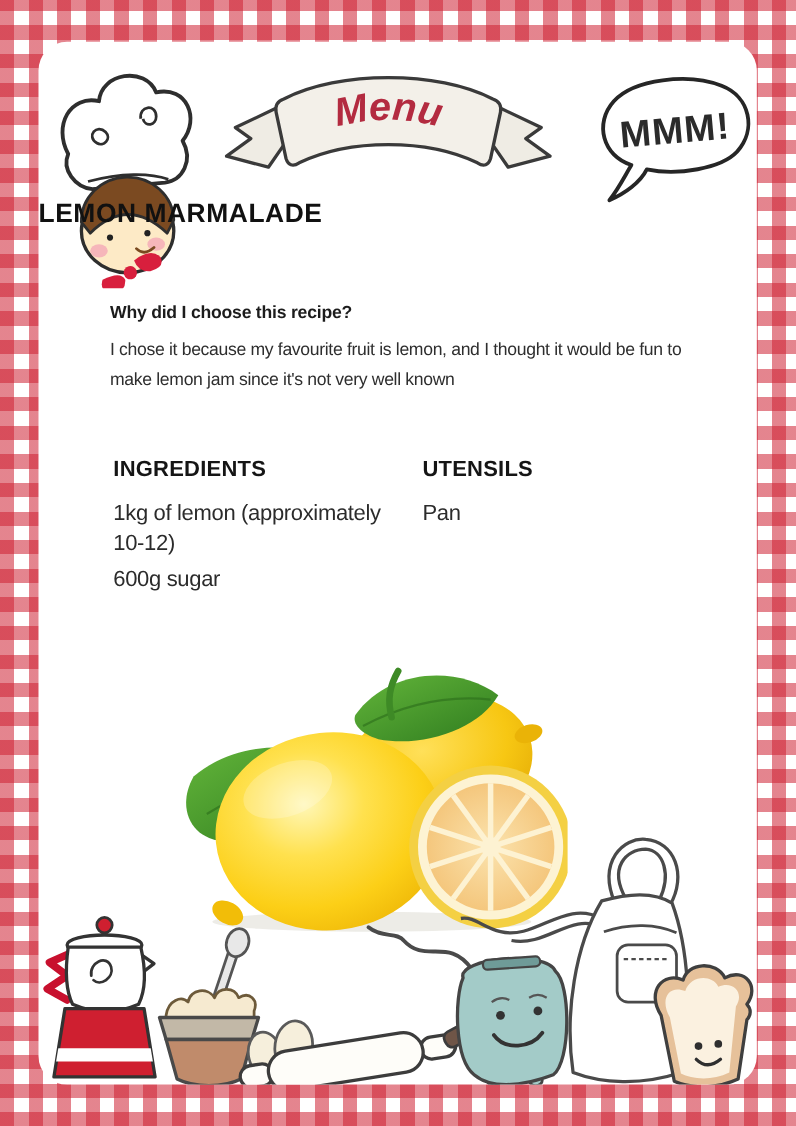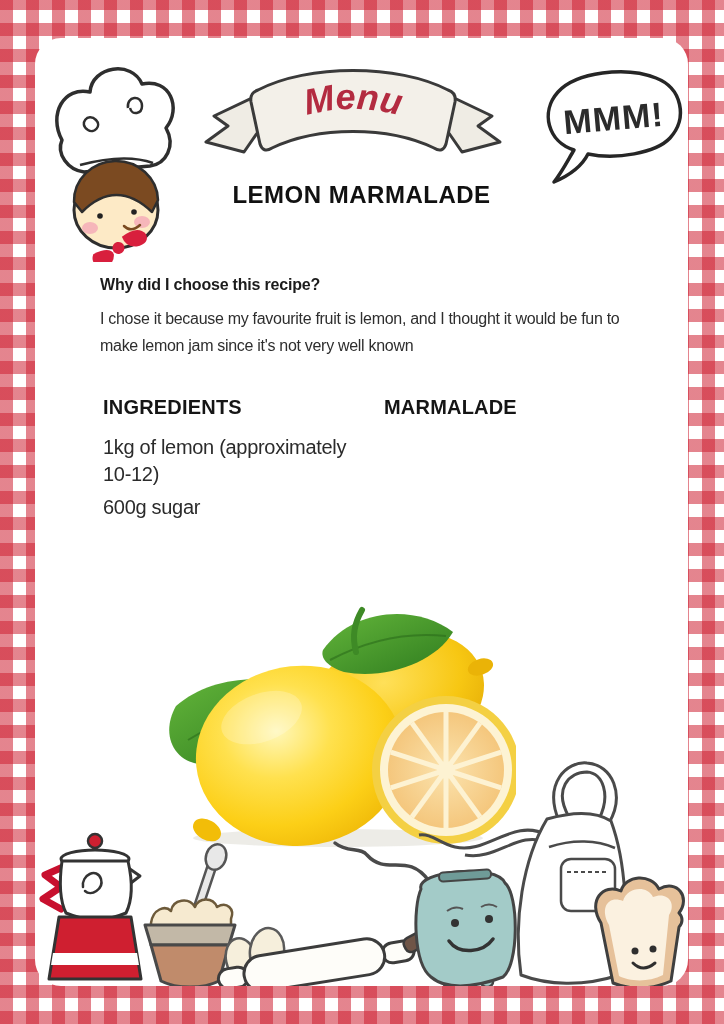--- a/index.html
+++ b/index.html
@@ -10,32 +10,32 @@
       repeating-linear-gradient(90deg, rgba(206,32,50,.55) 0 13px, rgba(255,255,255,0) 13px 26px),
       repeating-linear-gradient(0deg, rgba(206,32,50,.55) 0 13px, rgba(255,255,255,0) 13px 26px),
       #fff;
   }
   .panel{
     position:absolute; left:35px; top:38px; width:653px; height:948px;
     background:#fff; border-radius:26px;
   }
   .abs{position:absolute;}
   .title{
-    left:35px; top:181px; width:653px; text-align:center;
+    left:35px; top:181px; width:653px; 
     font-size:24px; font-weight:700; letter-spacing:.5px; color:#111;
   }
   .question{
     left:100px; top:276px; font-size:16px; font-weight:700; color:#1c1c1c; letter-spacing:-.2px;
   }
   .answer{
     left:100px; top:305px; width:560px; font-size:16px; line-height:27px;
     color:#2e2e2e; letter-spacing:-.3px;
   }
   .col-head{
-    font-size:20px; font-weight:700; color:#151515; letter-spacing:.2px;
+    font-size:20px; font-weight:700; color:#151515; letter-spacing:.2px;margin-top:20px;
   }
   .list{font-size:20px; color:#2b2b2b; letter-spacing:-.3px;}
   .list .item{line-height:27px; margin-bottom:6px;}
   .ingredients-col{left:103px; top:396px; width:245px;}
   .utensils-col{left:384px; top:396px; width:220px;}
   .col-list{margin-top:15px;}
   svg text{font-family:"Liberation Sans", sans-serif;}
 </style>
 </head>
 <body>
@@ -88,22 +88,23 @@
 
   <div class="abs ingredients-col">
     <div class="col-head">INGREDIENTS</div>
     <div class="list col-list">
       <div class="item">1kg of lemon (approximately 10-12)</div>
       <div class="item">600g sugar</div>
     </div>
   </div>
 
   <div class="abs utensils-col">
-    <div class="col-head">MARMALADE</div>
+    <div class="col-head">UTENSILS</div>
     <div class="list col-list">
+      <div class="item">Pan</div>
     </div>
   </div>
 
   <svg class="abs" style="left:148px;top:588px;" width="368" height="262" viewBox="0 0 368 262">
     <defs>
       <radialGradient id="gLemon" cx="40%" cy="35%" r="75%">
         <stop offset="0%" stop-color="#fff7b8"></stop>
           <stop offset="35%" stop-color="#ffe14e"></stop>
         <stop offset="70%" stop-color="#fccf17"></stop>
           <stop offset="100%" stop-color="#edb506"></stop>

